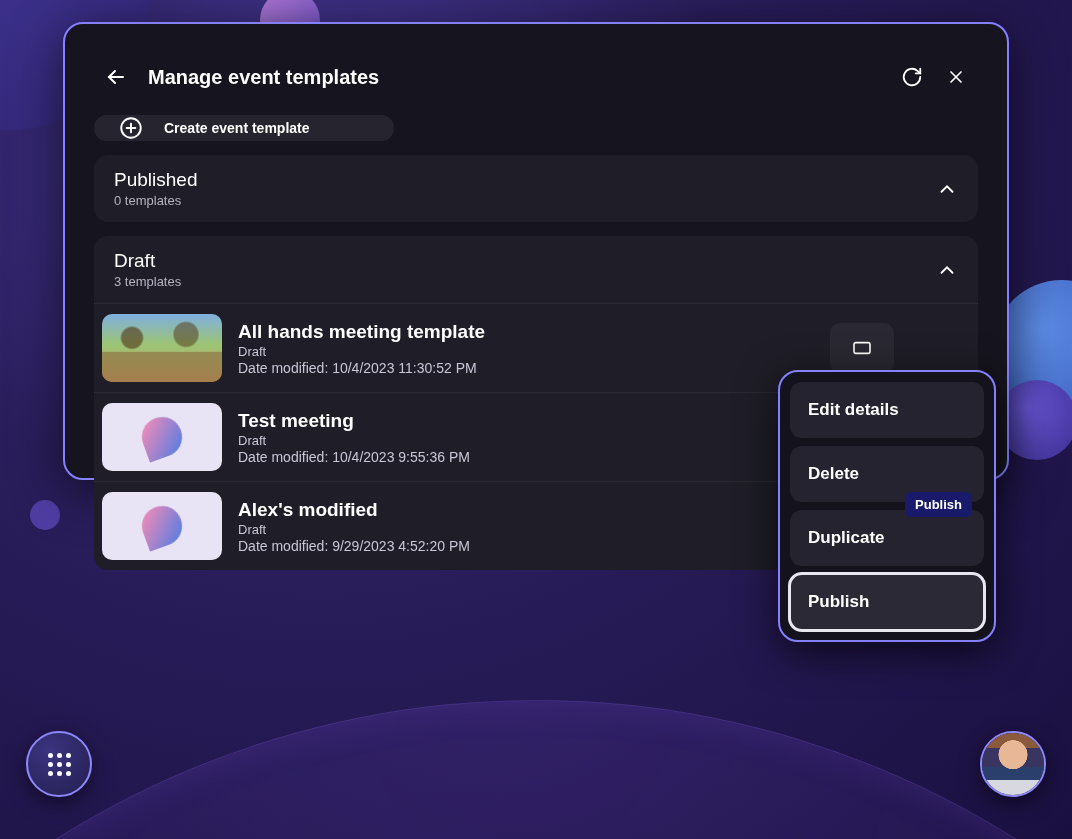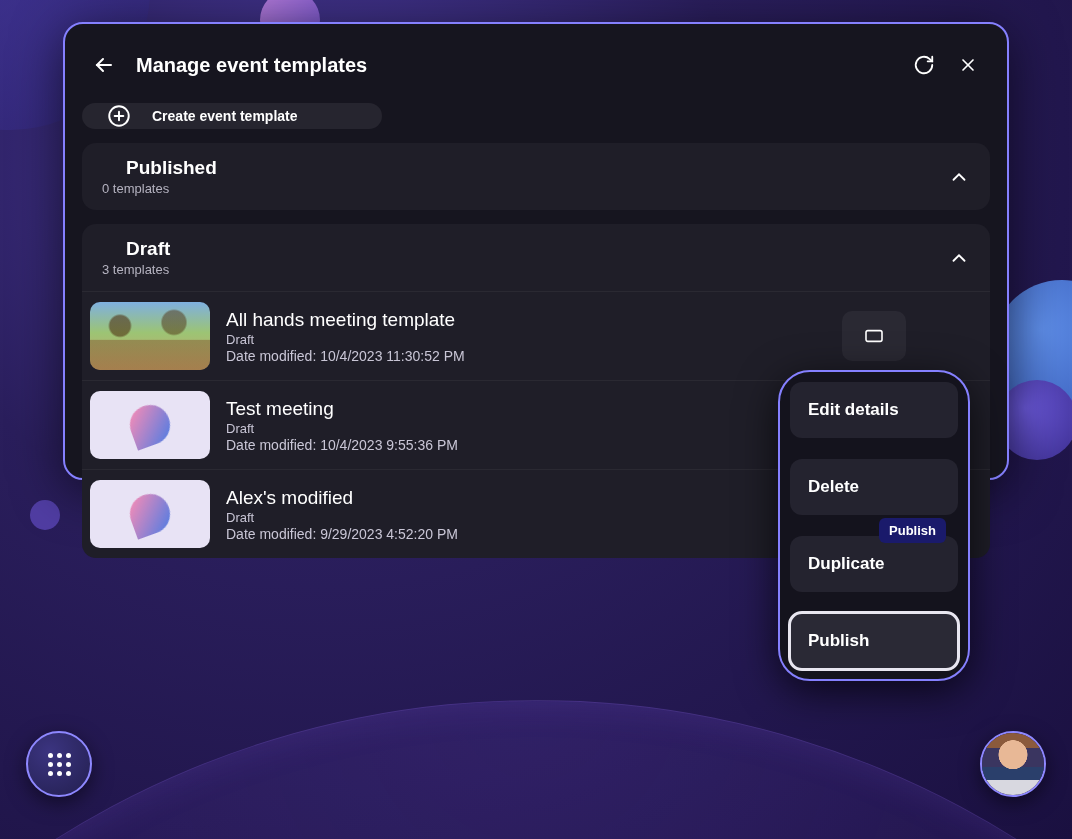--- a/index.html
+++ b/index.html
@@ -24,21 +24,21 @@
   
   .panel {
     position: absolute;
     top: 22px;
     left: 63px;
     width: 946px;
     height: 458px;
     background: #16151f;
     border: 2px solid #8580ff;
     border-radius: 20px;
-    padding: 17px;
+    padding: 29px;
     box-shadow: 0 10px 50px rgba(0,0,0,.6);
   }
   .panel-header {
     display: flex;
     align-items: center;
     height: 48px;
     margin-bottom: 14px;
   }
   .icon-btn {
     width: 44px; height: 44px;
@@ -87,21 +87,21 @@
     margin-bottom: 14px;
     overflow: hidden;
   }
   .section-header {
     display: flex;
     align-items: center;
     padding: 14px 20px;
     cursor: pointer;
   }
   .section-header .meta { flex: 1; }
-  .section-title { font-size: 19px; font-weight: 700; margin-left: 24px; }
+  .section-title { font-size: 19px; font-weight: 400; }
   .section-sub { font-size: 13px; color: #b5b3c0; margin-top: 2px;}
   
   .template-row {
     display: flex;
     align-items: center;
     padding: 10px 12px 10px 8px;
     gap: 16px;
     border-top: 1px solid rgba(255,255,255,.05);
   }
   .thumb {
@@ -124,45 +124,45 @@
       linear-gradient(180deg, transparent 55%, rgba(130,90,50,.5) 56%);
   }
   .mesh-glyph {
     width: 40px; height: 40px;
     background: linear-gradient(135deg,#f08bb8 10%,#5a7de0 90%);
     border-radius: 50% 50% 50% 0;
     transform: rotate(-20deg);
     filter: blur(.3px);
   }
   .template-info { flex: 1; min-width:0;}
-  .template-title { font-size: 19px; font-weight: 400; }
+  .template-title { font-size: 19px; font-weight: 700; }
   .template-status { font-size: 13px; color: #c9c6d6; margin-top:1px;}
   .template-date { font-size: 14px; color: #c9c6d6; margin-top:1px;}
   .row-actions { display:flex; gap:8px; }
   .square-btn {
     width: 64px; height: 50px;
     border-radius: 10px;
     background: #2a2933;
     display:flex; align-items:center; justify-content:center;
     cursor:pointer;
   }
   
   
   .context-menu {
     position: absolute;
     top: 370px;
     left: 778px;
-    width: 192px;
+    width: 218px;
     background: #14131d;
     border: 2px solid #8580ff;
-    border-radius: 32px;
+    border-radius: 20px;
     padding: 10px;
     display: flex;
     flex-direction: column;
-    gap: 21px;
+    gap: 8px;
     box-shadow: 0 10px 40px rgba(0,0,0,.7);
     z-index: 10;
   }
   .menu-item {
     background: #24232f;
     border-radius: 12px;
     padding: 18px 18px;
     font-size: 17px;
     font-weight: 600;
     cursor: pointer;

